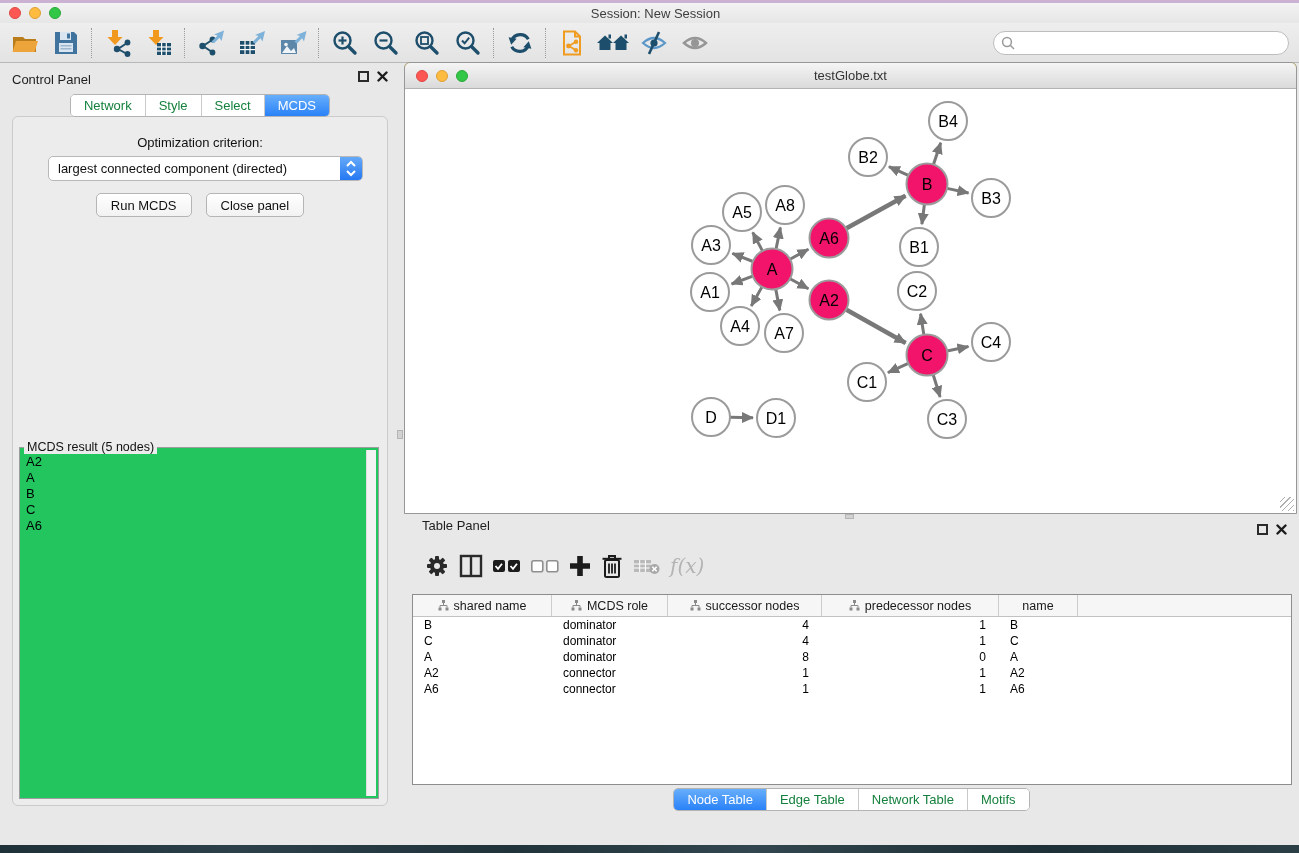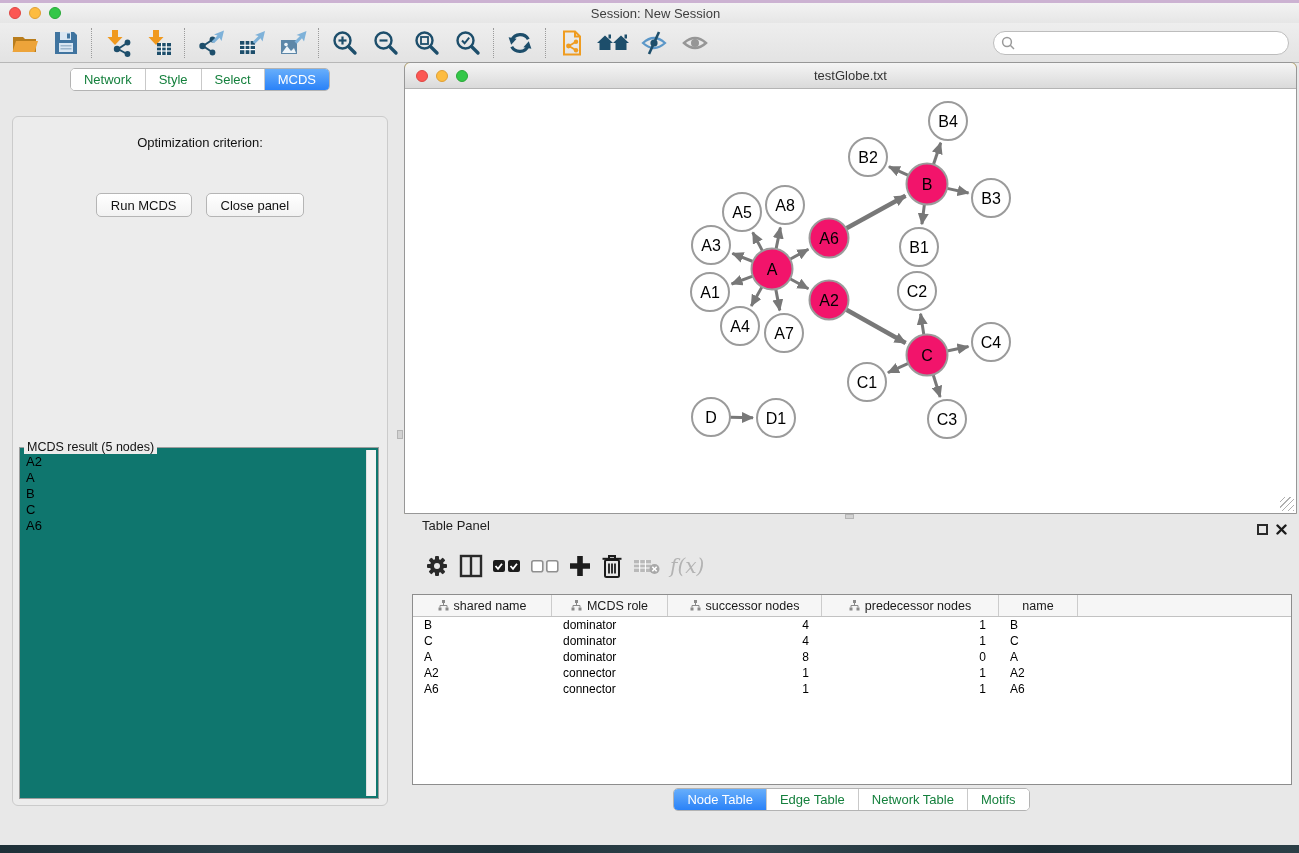--- a/index.html
+++ b/index.html
@@ -46,21 +46,21 @@
   .opt-label { text-align:center; font-size:13px; color:#111; margin-top:18px; }
   .dropdown { position:absolute; left:35px; top:39px; width:315px; height:25px; background:#fff;
               border:1px solid #b8b8b8; border-radius:5px; }
   .dropdown-text { position:absolute; left:9px; top:4px; font-size:13px; color:#111; white-space:nowrap; }
   .dropdown-stepper { position:absolute; right:0; top:0; width:22px; height:23px;
                       background:linear-gradient(#64a9f9,#2478f2); border-radius:0 4px 4px 0; }
   .cp-buttons { position:absolute; top:76px; left:0; right:0; display:flex; justify-content:center; gap:14px; }
   .mac-btn { font-family:"Liberation Sans",sans-serif; font-size:13px; color:#111; background:linear-gradient(#ffffff,#f2f2f2);
              border:1px solid #b5b5b5; border-radius:5px; padding:3px 14px; height:24px; }
   .result-fieldset { position:absolute; left:6px; right:8px; top:330px; bottom:6px;
-                     border:1px solid #9d9d9d; background:#0f766e; }
+                     border:1px solid #9d9d9d; background:#22c55e; }
   .result-legend { position:absolute; left:4px; top:-8px; background:#ececec; padding:0 3px; font-size:12.5px; color:#111; }
   .result-list { position:absolute; left:2px; top:6px; right:13px; bottom:2px; overflow:hidden; }
   .result-item { font-size:13px; color:#000; line-height:16px; padding-left:4px; }
   .result-scrollbar { position:absolute; right:2px; top:2px; bottom:2px; width:10px; background:#f3f3f3; border-left:1px solid #e0e0e0; }
 
   
   .network-window { position:absolute; left:404px; top:62px; width:893px; height:452px;
                     border:1px solid #979797; border-radius:6px 6px 0 0; background:#eab308; }
   .nw-titlebar { position:relative; height:26px; background:linear-gradient(#f5f5f5,#dadada);
                  border-bottom:1px solid #b4b4b4; border-radius:5px 5px 0 0; display:flex; align-items:center; }
@@ -312,30 +312,53 @@
       <span class="search-glass">
         <svg width="14" height="14" viewBox="0 0 14 14">
             <circle cx="6" cy="6" r="4.4" fill="none" stroke="#9a9a9a" stroke-width="1.5"></circle>
             <line x1="9.3" y1="9.3" x2="13" y2="13" stroke="#9a9a9a" stroke-width="1.5"></line>
           </svg>
       </span>
     </div>
   </div>
 
   <div class="control-panel">
+    <div class="panel-header">
+      <span class="panel-title">Control Panel</span>
+      <span class="panel-hdr-icons">
+        <span class="float-box"></span>
+        <span>
+          <svg width="11" height="11" viewBox="0 0 11 11">
+              <g stroke="#1c1c1c" stroke-width="2.4" stroke-linecap="round">
+                <line x1="1.5" y1="1.5" x2="9.5" y2="9.5"></line>
+                <line x1="9.5" y1="1.5" x2="1.5" y2="9.5"></line>
+              </g>
+            </svg>
+        </span>
+      </span>
+    </div>
     <div class="cp-tabs-row">
       <span class="seg-control" id="cp-tabs">
           <span class="seg">Network</span>
           <span class="seg">Style</span>
           <span class="seg">Select</span>
           <span class="seg active">MCDS</span>
         </span>
     </div>
     <div class="cp-body">
       <div class="opt-label">Optimization criterion:</div>
+      <div class="dropdown">
+        <span class="dropdown-text">largest connected component (directed)</span>
+        <span class="dropdown-stepper">
+          <svg width="22" height="23" viewBox="0 0 22 23">
+              <path d="M7 9 l4-4 4 4" fill="none" stroke="#fff" stroke-width="2"></path>
+              <path d="M7 14 l4 4 4-4" fill="none" stroke="#fff" stroke-width="2"></path>
+            </svg>
+        </span>
+      </div>
       <div class="cp-buttons">
         <button class="mac-btn">Run MCDS</button>
         <button class="mac-btn">Close panel</button>
       </div>
       <div class="result-fieldset">
         <span class="result-legend">MCDS result (5 nodes)</span>
         <div class="result-list" id="result-list">
             <div class="result-item">A2</div>
             <div class="result-item">A</div>
             <div class="result-item">B</div>

